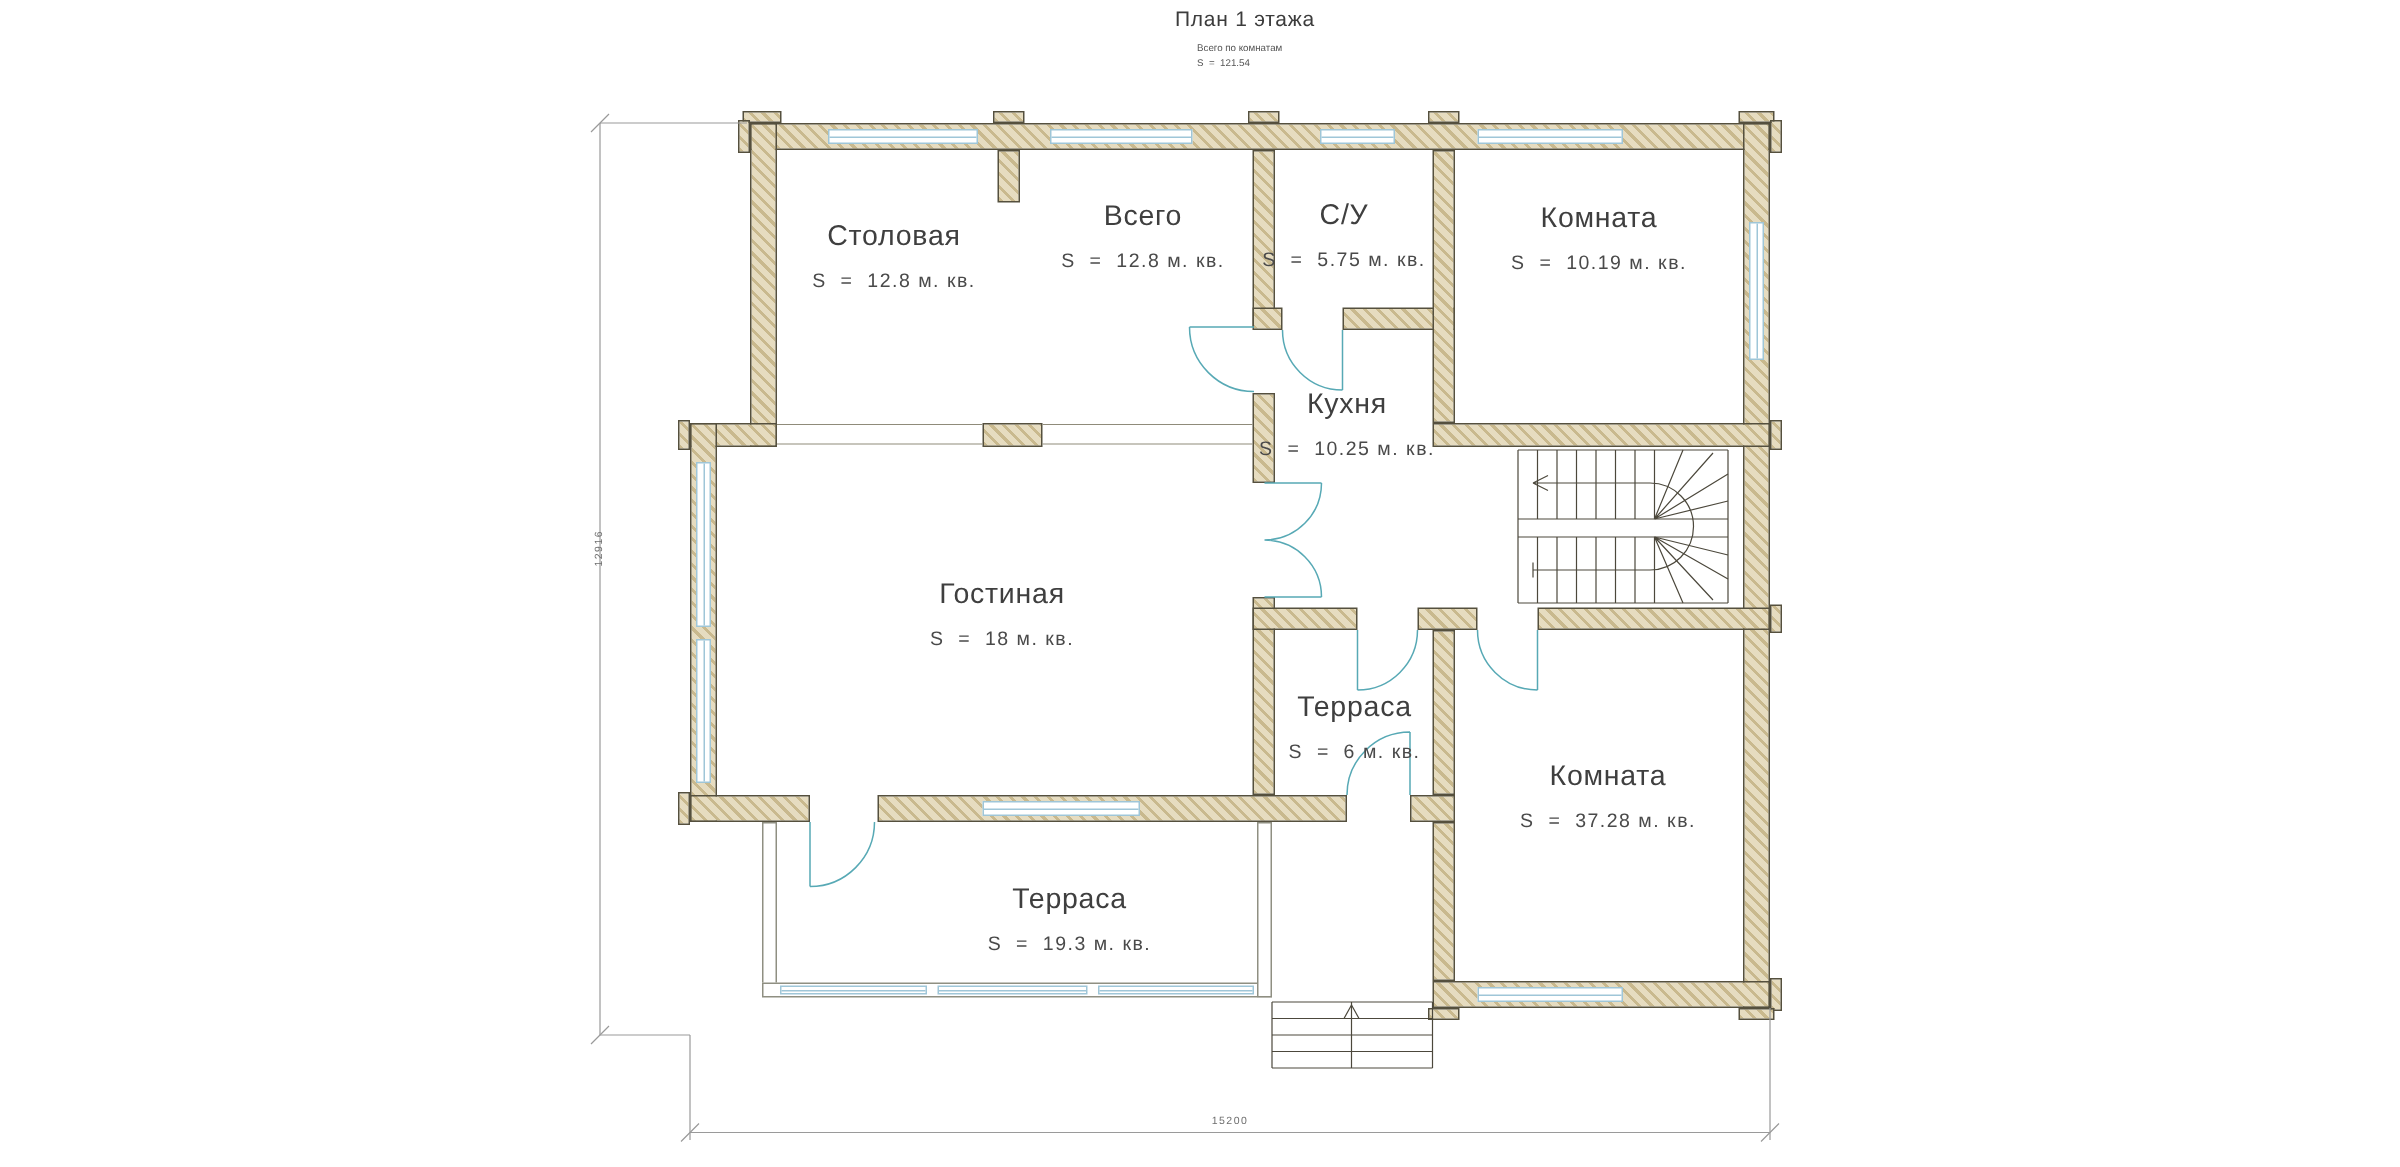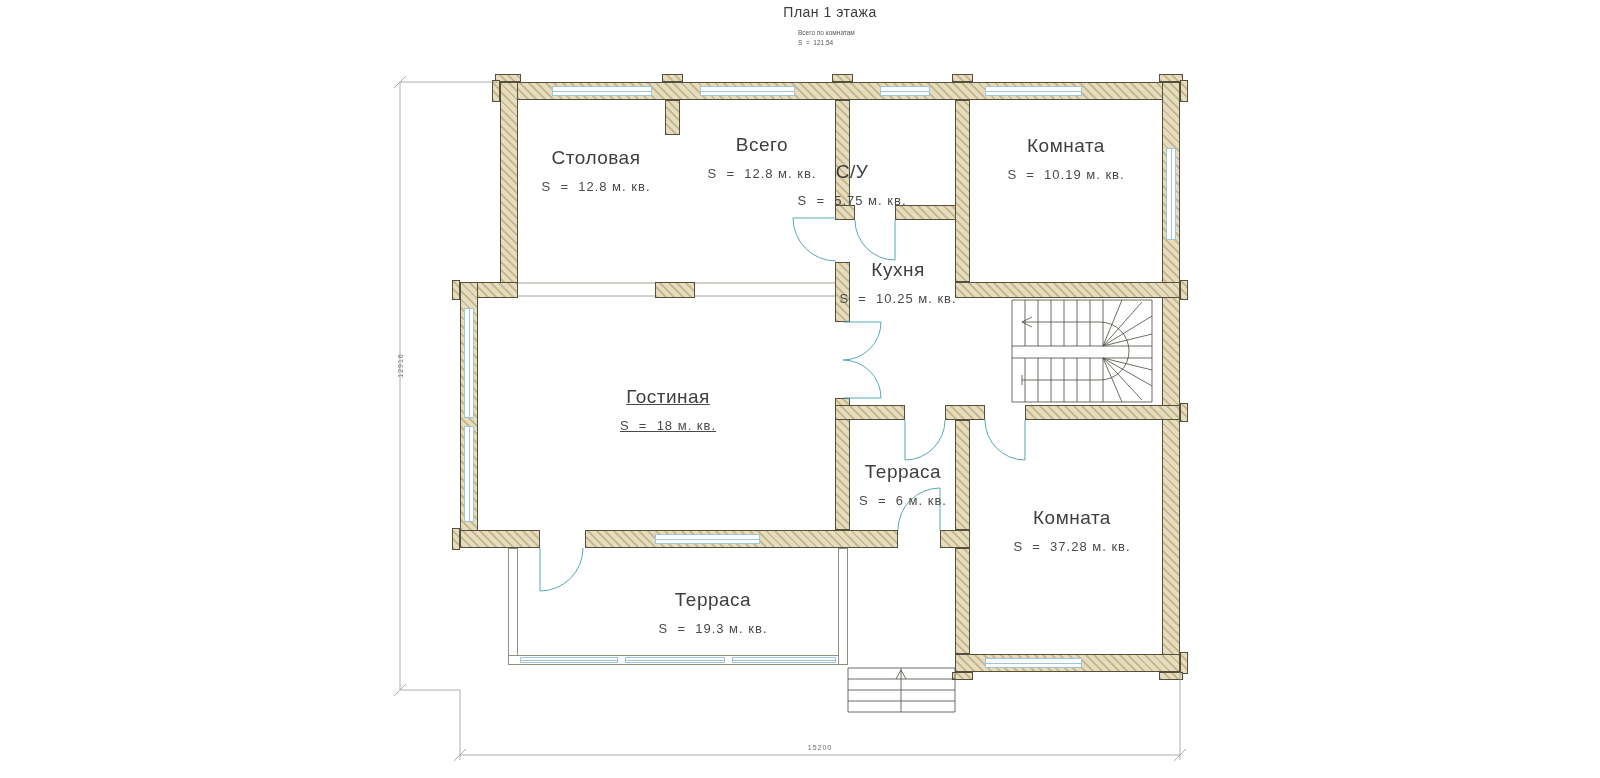--- a/index.html
+++ b/index.html
@@ -152,33 +152,33 @@
   </svg>
 
   <div class="room-label" style="left:596px;top:148px;text-align:center;">
     <div class="room-name">Столовая</div>
     <div class="room-area">S  =  12.8 м. кв.</div>
   </div>
   <div class="room-label" style="left:762px;top:135px;">
     <div class="room-name">Всего</div>
     <div class="room-area">S  =  12.8 м. кв.</div>
   </div>
-  <div class="room-label" style="left:852px;top:134px;margin-top:28px;">
+  <div class="room-label" style="left:896px;top:134px;">
     <div class="room-name">С/У</div>
     <div class="room-area">S  =  5.75 м. кв.</div>
   </div>
   <div class="room-label" style="left:1066px;top:136px;">
     <div class="room-name">Комната</div>
     <div class="room-area">S  =  10.19 м. кв.</div>
   </div>
   <div class="room-label" style="left:898px;top:260px;">
     <div class="room-name">Кухня</div>
     <div class="room-area">S  =  10.25 м. кв.</div>
   </div>
-  <div class="room-label" style="left:668px;top:387px;text-decoration:underline;">
+  <div class="room-label" style="left:668px;top:387px;">
     <div class="room-name">Гостиная</div>
     <div class="room-area">S  =  18 м. кв.</div>
   </div>
   <div class="room-label" style="left:903px;top:462px;">
     <div class="room-name">Терраса</div>
     <div class="room-area">S  =  6 м. кв.</div>
   </div>
   <div class="room-label" style="left:1072px;top:508px;">
     <div class="room-name">Комната</div>
     <div class="room-area">S  =  37.28 м. кв.</div>

